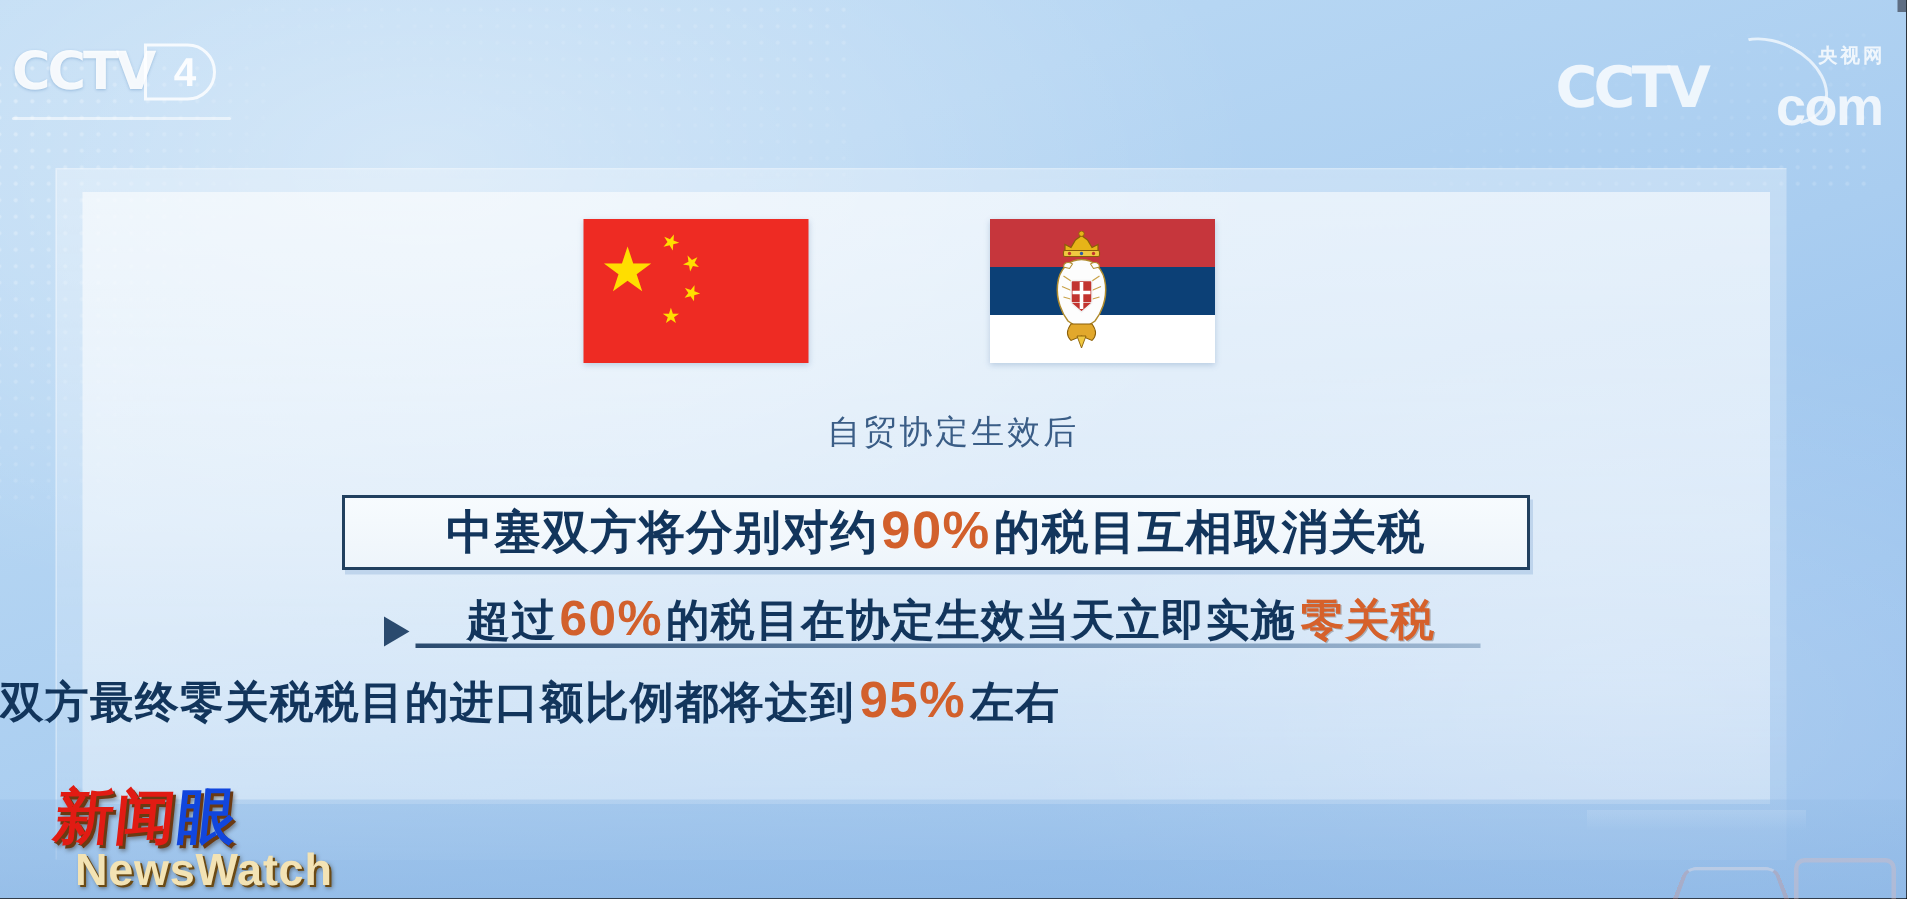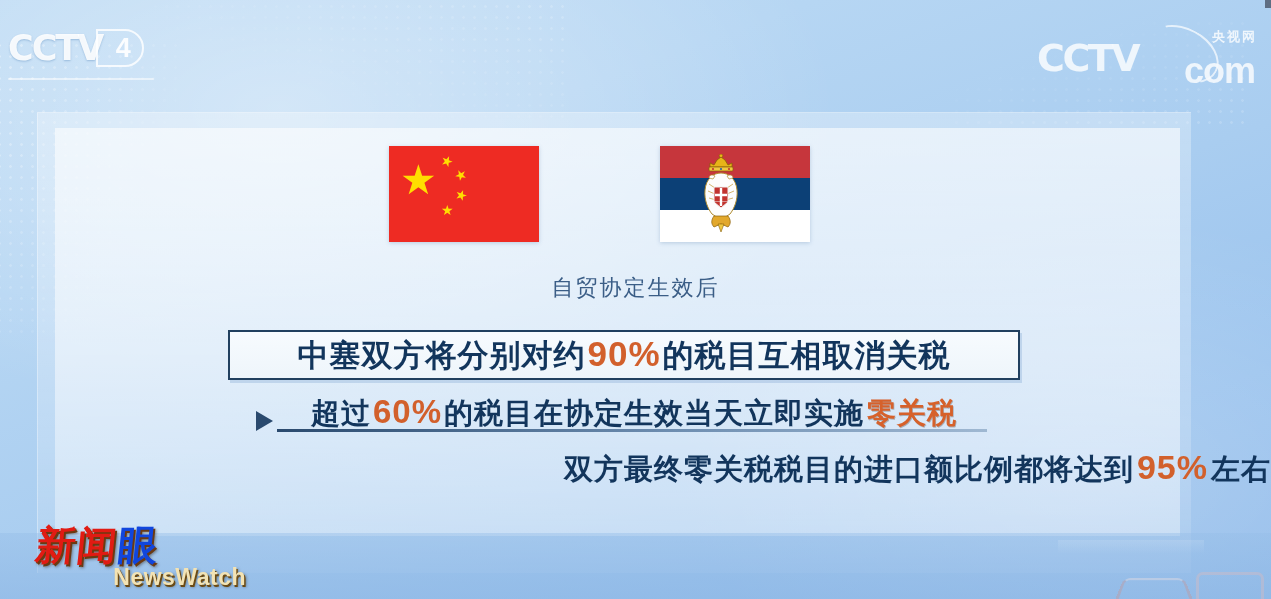--- a/index.html
+++ b/index.html
@@ -177,44 +177,43 @@
     font-size: 29px; font-weight: 700; letter-spacing: 1px;
     color:#12355c; white-space: nowrap; margin-left: 19px;
   }
   .l2-accent { color:#d2602c; font-size: 33px; padding: 0 2px; }
   .l2-accent-cn { color:#d6612b; padding-left: 3px;
                   text-shadow: 0.8px 0.8px 0 rgba(60,45,40,.30); }
 
   
   .line3 {
     position:absolute; left:0; top:448px; width:1271px;
-    text-align:right;
+    text-align:left;
     font-size: 29px; font-weight: 700; letter-spacing: 1px;
     color:#12355c; white-space: nowrap;
   }
   .l3-accent { color:#d2602c; font-size: 34px; padding: 0 3px; }
 
   
   .nw { position:absolute; left: 36px; top: 522px; width: 210px; height: 74px; user-select:none; }
   .nw-cn {
     font-size: 40px; font-weight: 900; letter-spacing: 1px;
     font-family:"DejaVu Sans", sans-serif;
     line-height: 46px;
     transform: skewX(-6deg);
     text-shadow: 2px 2px 0 #6b3a12, 3px 3px 3px rgba(40,25,10,.45);
   }
   .nw-red  { color:#e11b13; }
   .nw-blue { color:#1146dd; }
   .nw-en {
     margin-top: -4px; padding-left: 14px;
-    font-size: 23px; font-weight: 800; letter-spacing: .5px;
+    font-size: 30px; font-weight: 800; letter-spacing: .5px;
     color:#f3e3b4;
     font-family:"Liberation Sans", sans-serif;
     text-shadow: 1.5px 1.5px 0 #6b4a14, 2px 2px 3px rgba(40,30,10,.5);
-    text-align: right;
   }
 
   
   .deco { position:absolute; pointer-events:none; opacity:.40; }
   .deco-roof {
     left: 1118px; top: 574px; width: 66px; height: 34px;
     border-top: 3px solid rgba(255,228,224,.85);
     border-left: 3px solid rgba(214,130,118,.70);
     border-right: 3px solid rgba(214,130,118,.70);
     border-radius: 8px 8px 0 0;

